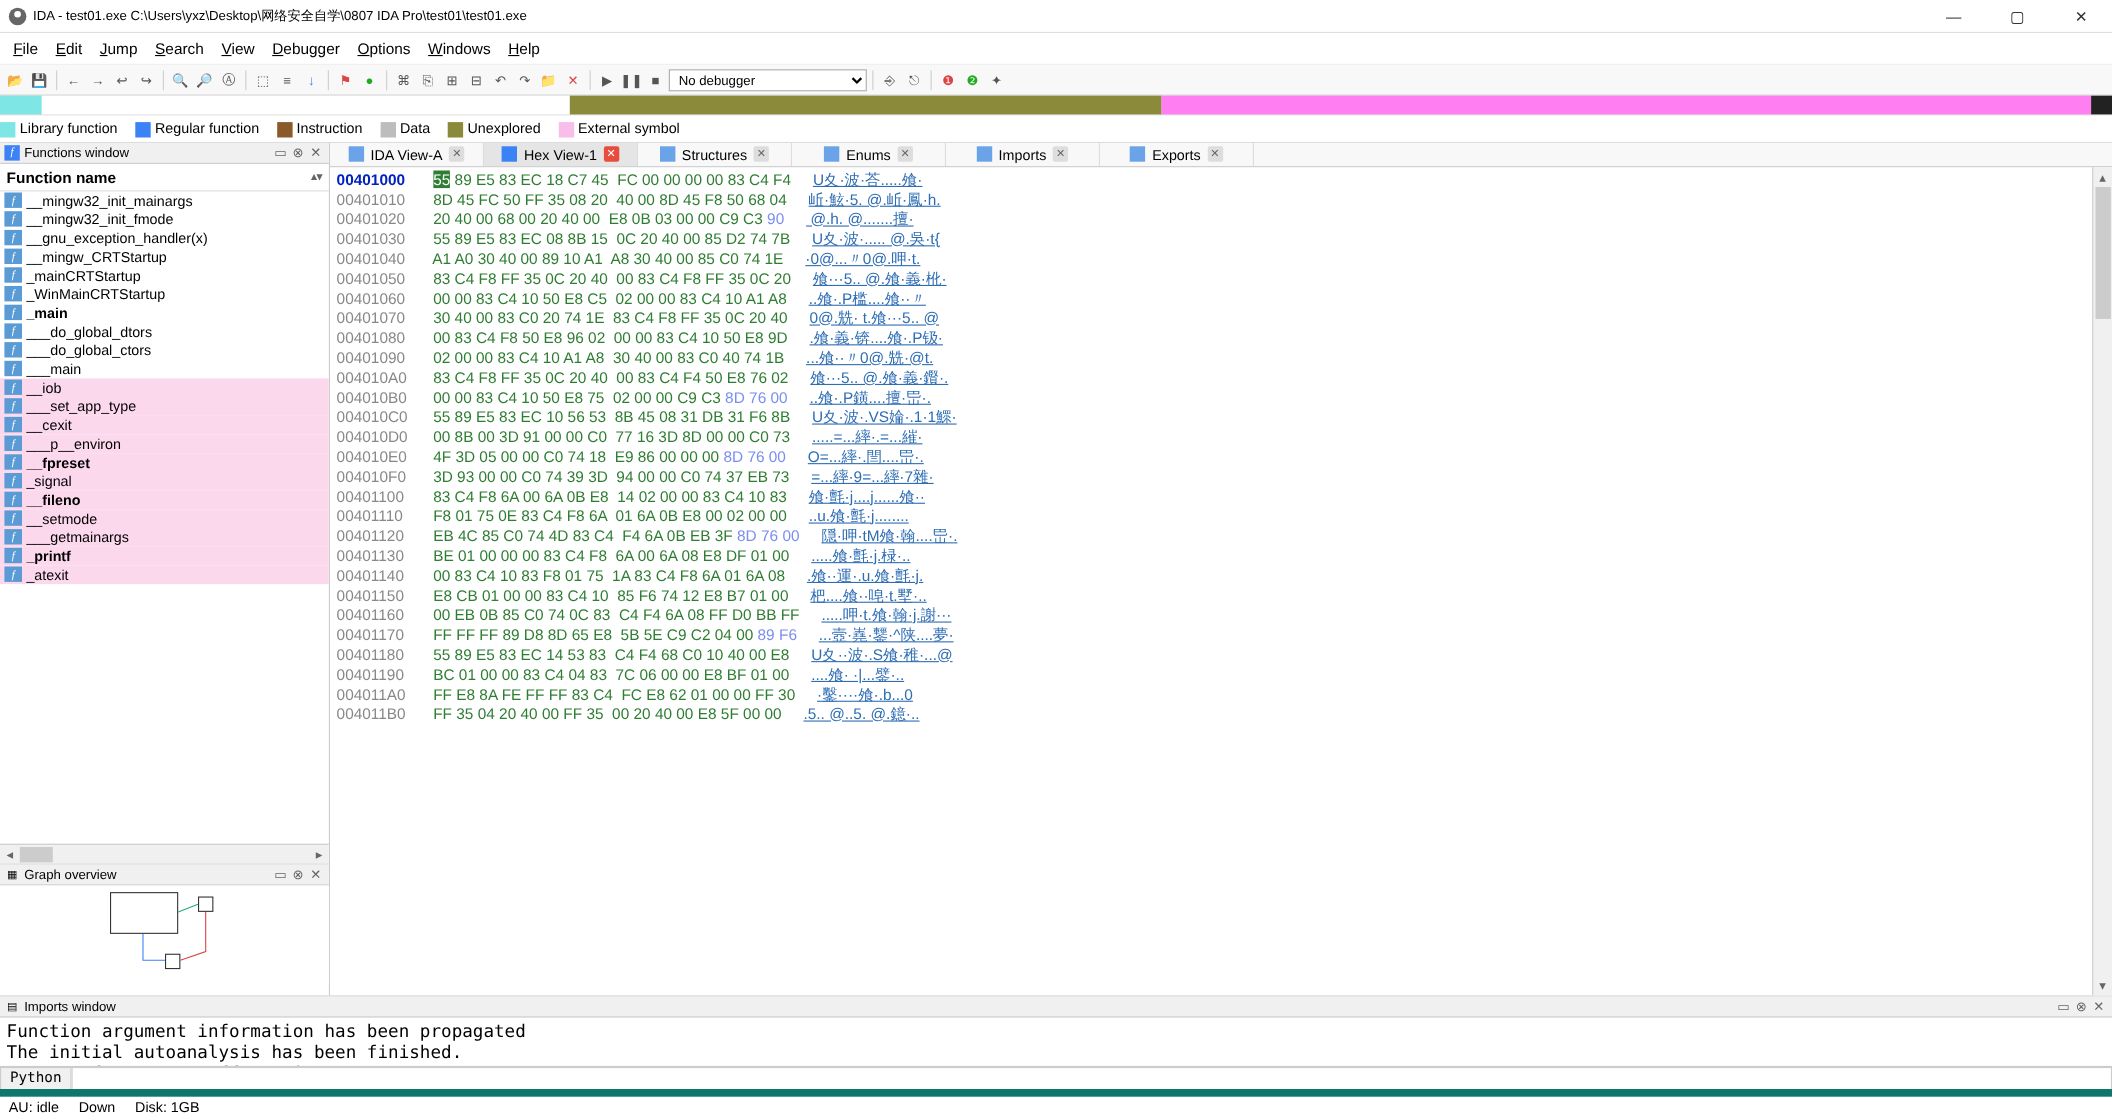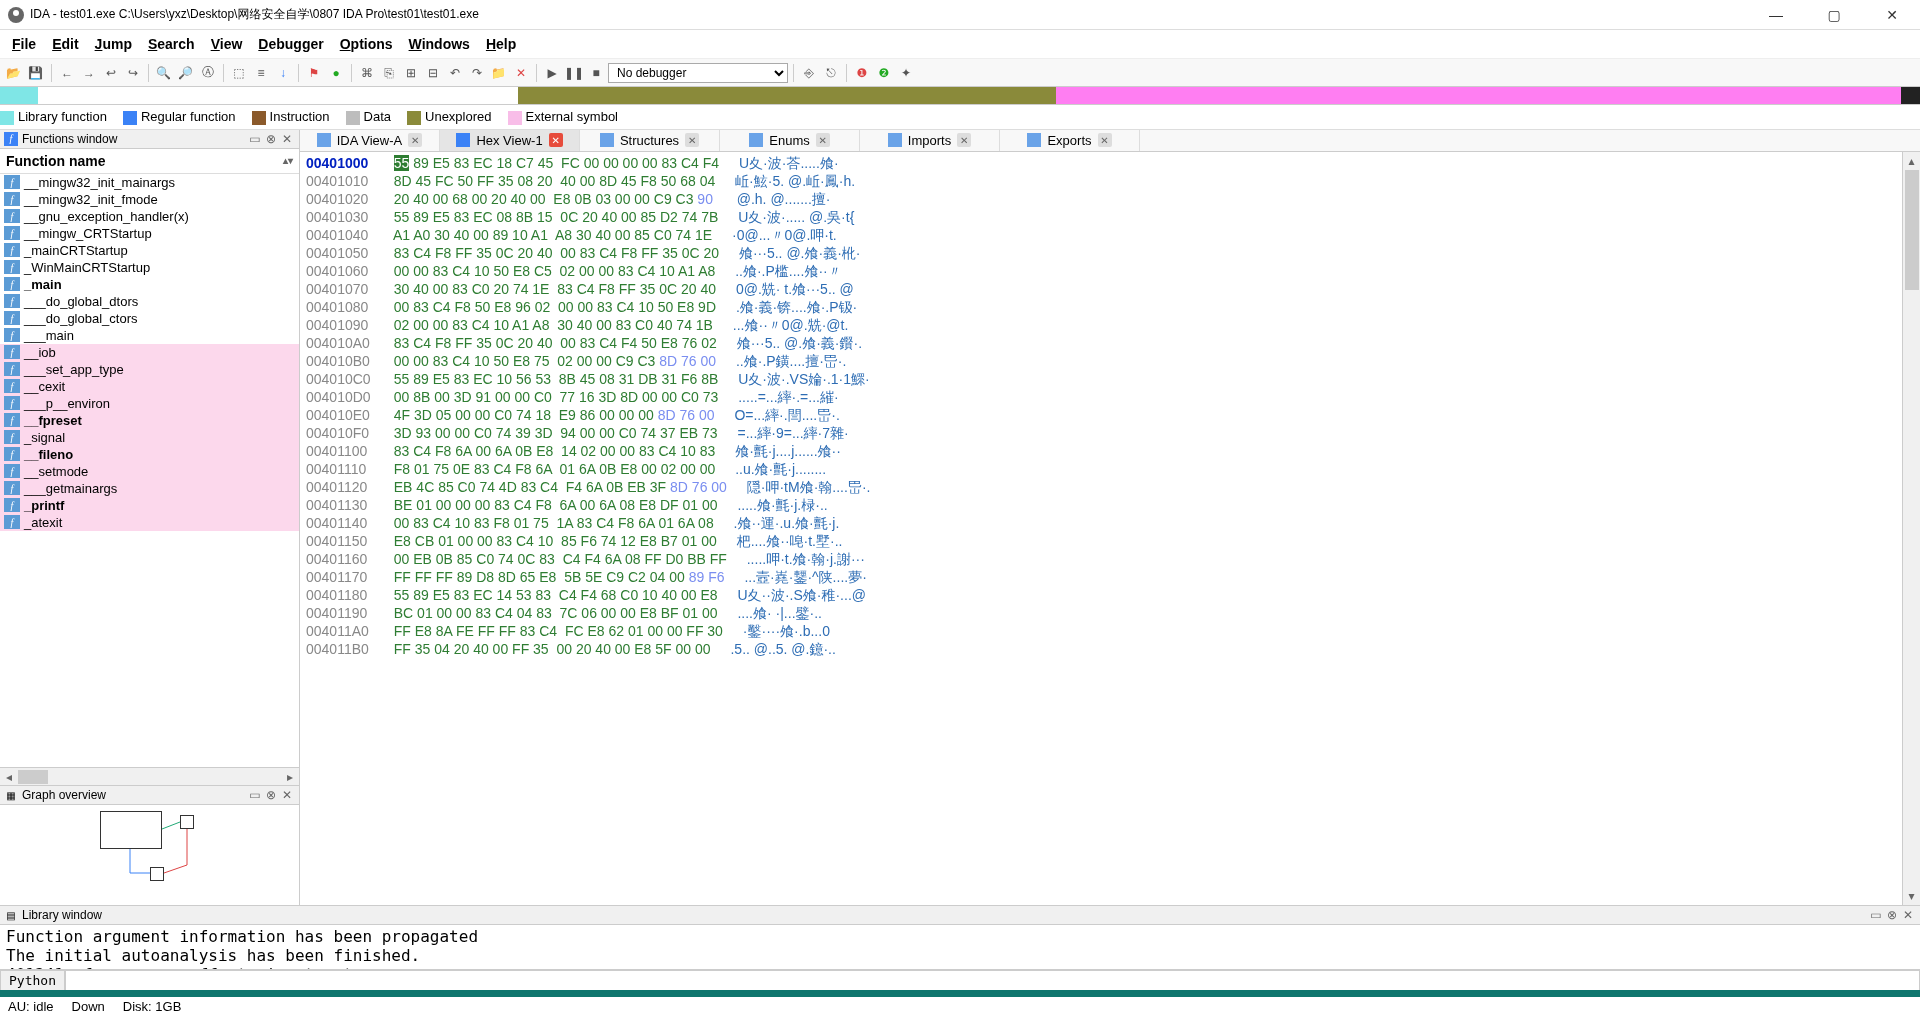--- a/index.html
+++ b/index.html
@@ -4,21 +4,21 @@
 <style>
 * { margin:0; padding:0; box-sizing:border-box; font-family: "Segoe UI", Tahoma, sans-serif; }
 body { background:#fff; font-size:12px; overflow:hidden; height:100vh; display:flex; flex-direction:column; }
 .titlebar { display:flex; align-items:center; height:30px; padding:0 8px; border-bottom:1px solid #ddd; }
 .titlebar .app-icon { width:16px; height:16px; background:#666; border-radius:50% 50% 50% 50%; margin-right:6px; position:relative; }
 .titlebar .app-icon::after{content:"";position:absolute;width:6px;height:6px;background:#fff;border-radius:50%;top:3px;left:5px;}
 .titlebar .title { flex:1; font-size:12px; color:#000; }
 .win-controls { display:flex; gap:18px; font-size:14px; color:#333; }
 .win-controls span { width:40px; text-align:center; cursor:pointer;}
 .menubar { display:flex; gap:4px; padding:4px 6px; font-size:14px; border-bottom:1px solid #eee;}
-.menubar span { padding:2px 6px; cursor:pointer;font-weight:bold;}
+.menubar span { padding:2px 6px; cursor:pointer;}
 .menubar span u { text-decoration:underline;}
 .toolbar { display:flex; align-items:center; height:28px; padding:0 4px; border-bottom:1px solid #ccc; gap:2px; background:#f8f8f8;}
 .tbtn { width:20px; height:20px; display:flex; align-items:center; justify-content:center; font-size:12px; color:#555; cursor:pointer; border:1px solid transparent;}
 .tsep { width:1px; height:18px; background:#ccc; margin:0 3px;}
 .debugger-select { height:20px; width:180px; font-size:12px; border:1px solid #aaa; background:#fff; padding:0 4px;}
 .nav-strip { height:18px; display:flex; border-bottom:1px solid #ccc;}
 .nav-seg { height:100%;}
 .legend { display:flex; gap:16px; padding:4px 0; font-size:13px; align-items:center; font-family:"Microsoft YaHei",monospace; border-bottom:1px solid #ddd; background:#fff;}
 .legend .sw { width:14px; height:14px; display:inline-block; margin-right:4px; vertical-align:middle;}
 .main-area { flex:1; display:flex; min-height:0;}
@@ -47,21 +47,21 @@
 .tab .close { width:14px; height:14px; background:#ddd; color:#666; font-size:10px; display:flex; align-items:center; justify-content:center; border-radius:2px;}
 .tab.active { background:#e5e5e5;}
 .tab.active .close { background:#e74c3c; color:#fff;}
 .hex-area { flex:1; overflow:auto; font-family:Consolas,"Courier New",monospace; font-size:14px; padding:2px 6px; white-space:pre; line-height:18px; position:relative;}
 .hex-line { display:flex;}
 .hex-addr { color:#888; width:80px;}
 .hex-addr.first { color:#0020c0; font-weight:bold;}
 .hex-bytes { color:#2e7d32;}
 .hex-bytes .hl { background:#2e7d32; color:#fff;}
 .hex-bytes .blue { color:#7a8ef0;}
-.hex-ascii { color:#2e6db4; margin-left:16px;}
+.hex-ascii { color:#2e6db4; margin-left:16px;text-decoration:underline;}
 .hex-status { border-top:1px solid #ccc; padding:2px 6px; font-family:Consolas,monospace; font-size:13px;}
 .vscroll { position:absolute; right:0; top:0; bottom:0; width:18px; background:#f0f0f0; border-left:1px solid #ccc;}
 .vscroll .arr { height:18px; text-align:center; line-height:18px; color:#666;}
 .vscroll .thumb { position:absolute; left:2px; width:14px; background:#ccc;}
 .output-pane { border-top:1px solid #ccc;}
 .output-body { height:44px; padding:2px 6px; font-family:Consolas,monospace; font-size:16px; overflow:auto; white-space:pre;}
 .repl-row { display:flex; border-top:1px solid #ccc;}
 .repl-label { padding:2px 8px; border:1px solid #ccc; border-bottom:none; font-family:Consolas,monospace; font-size:13px; background:#f0f0f0;}
 .repl-input { flex:1; border:1px solid #ccc; border-bottom:none; font-family:Consolas,monospace; font-size:13px; padding:2px 4px;}
 .status-bar { display:flex; gap:18px; padding:2px 8px; font-family:Consolas,monospace; font-size:13px; border-top:7px solid #0f766e;}
@@ -320,21 +320,21 @@
         <div class="thumb" style="top:18px;height:120px"></div>
         <div class="arr" style="position:absolute;bottom:0;width:100%">▾</div>
       </div>
     </div>
   </div>
 </div>
 
 <div class="output-pane">
   <div class="pane-header">
     <span class="icon">▤</span>
-    <span>Library window</span>
+    <span>Imports window</span>
     <span class="spacer"></span>
     <span class="pctl">▭</span>
     <span class="pctl">⊗</span>
     <span class="pctl">✕</span>
   </div>
   <div class="output-body" id="output-body">Function argument information has been propagated
 The initial autoanalysis has been finished.
 401241: force zero offsets in structures</div>
   <div class="repl-row">
     <span class="repl-label">Python</span>

